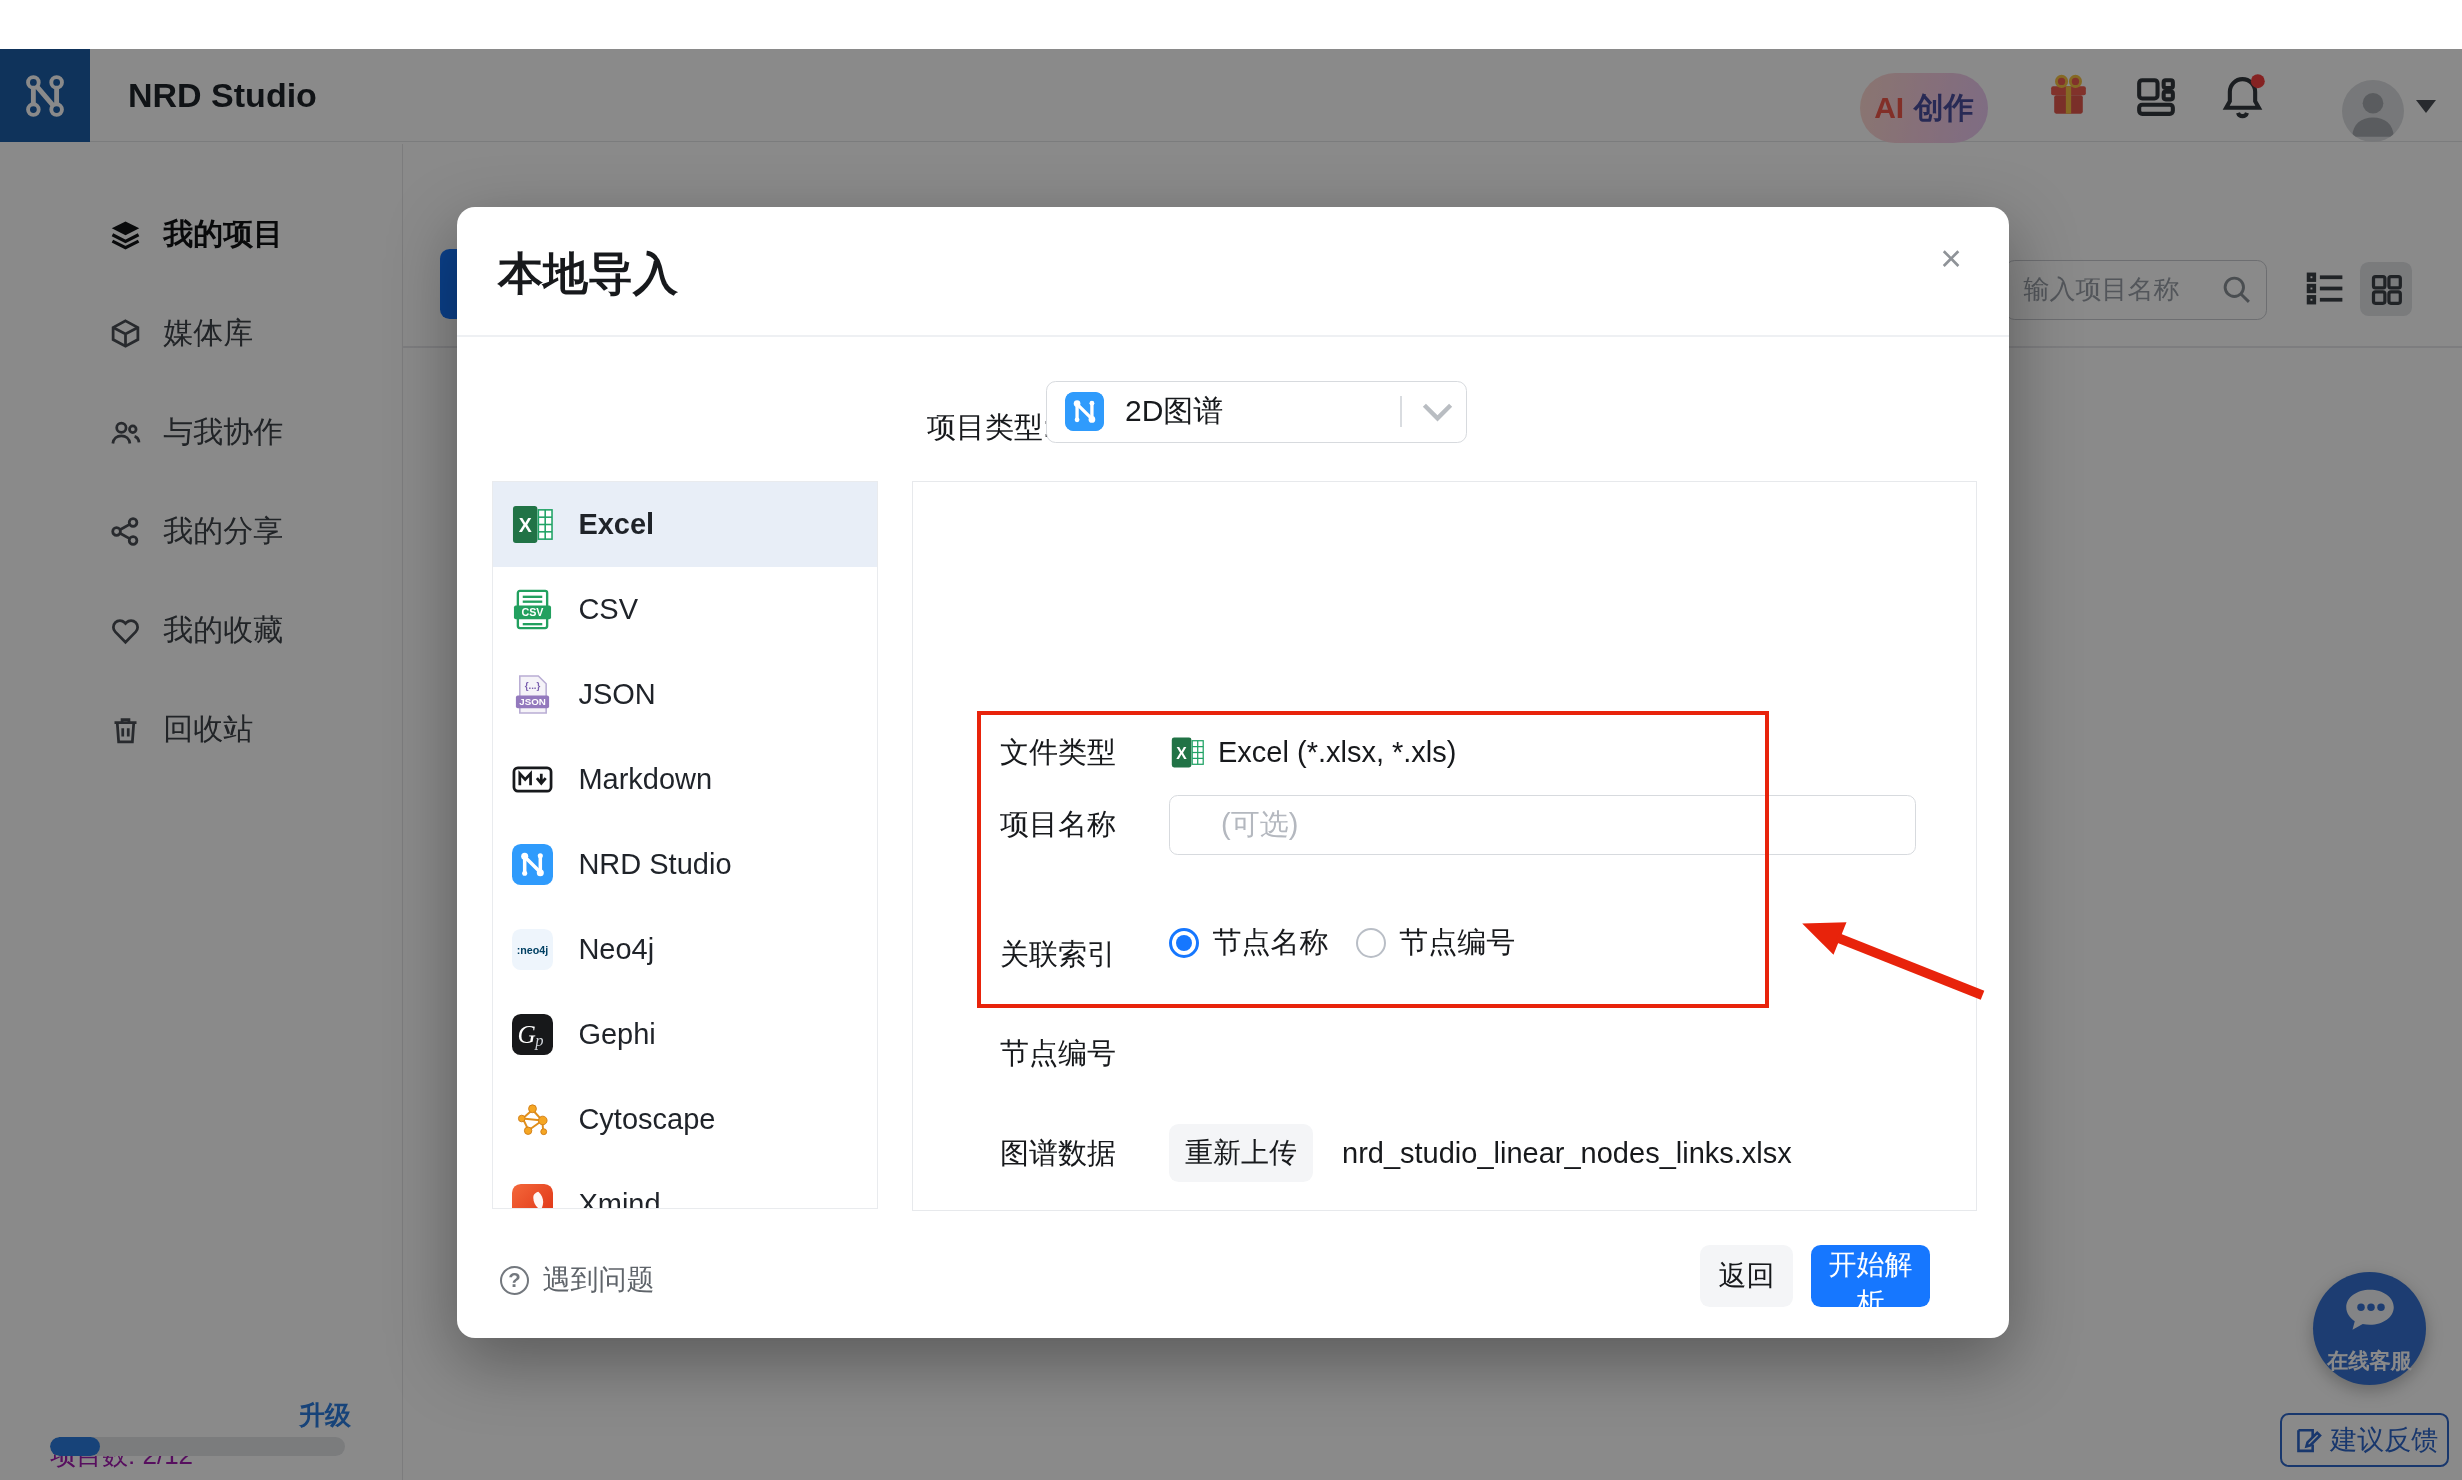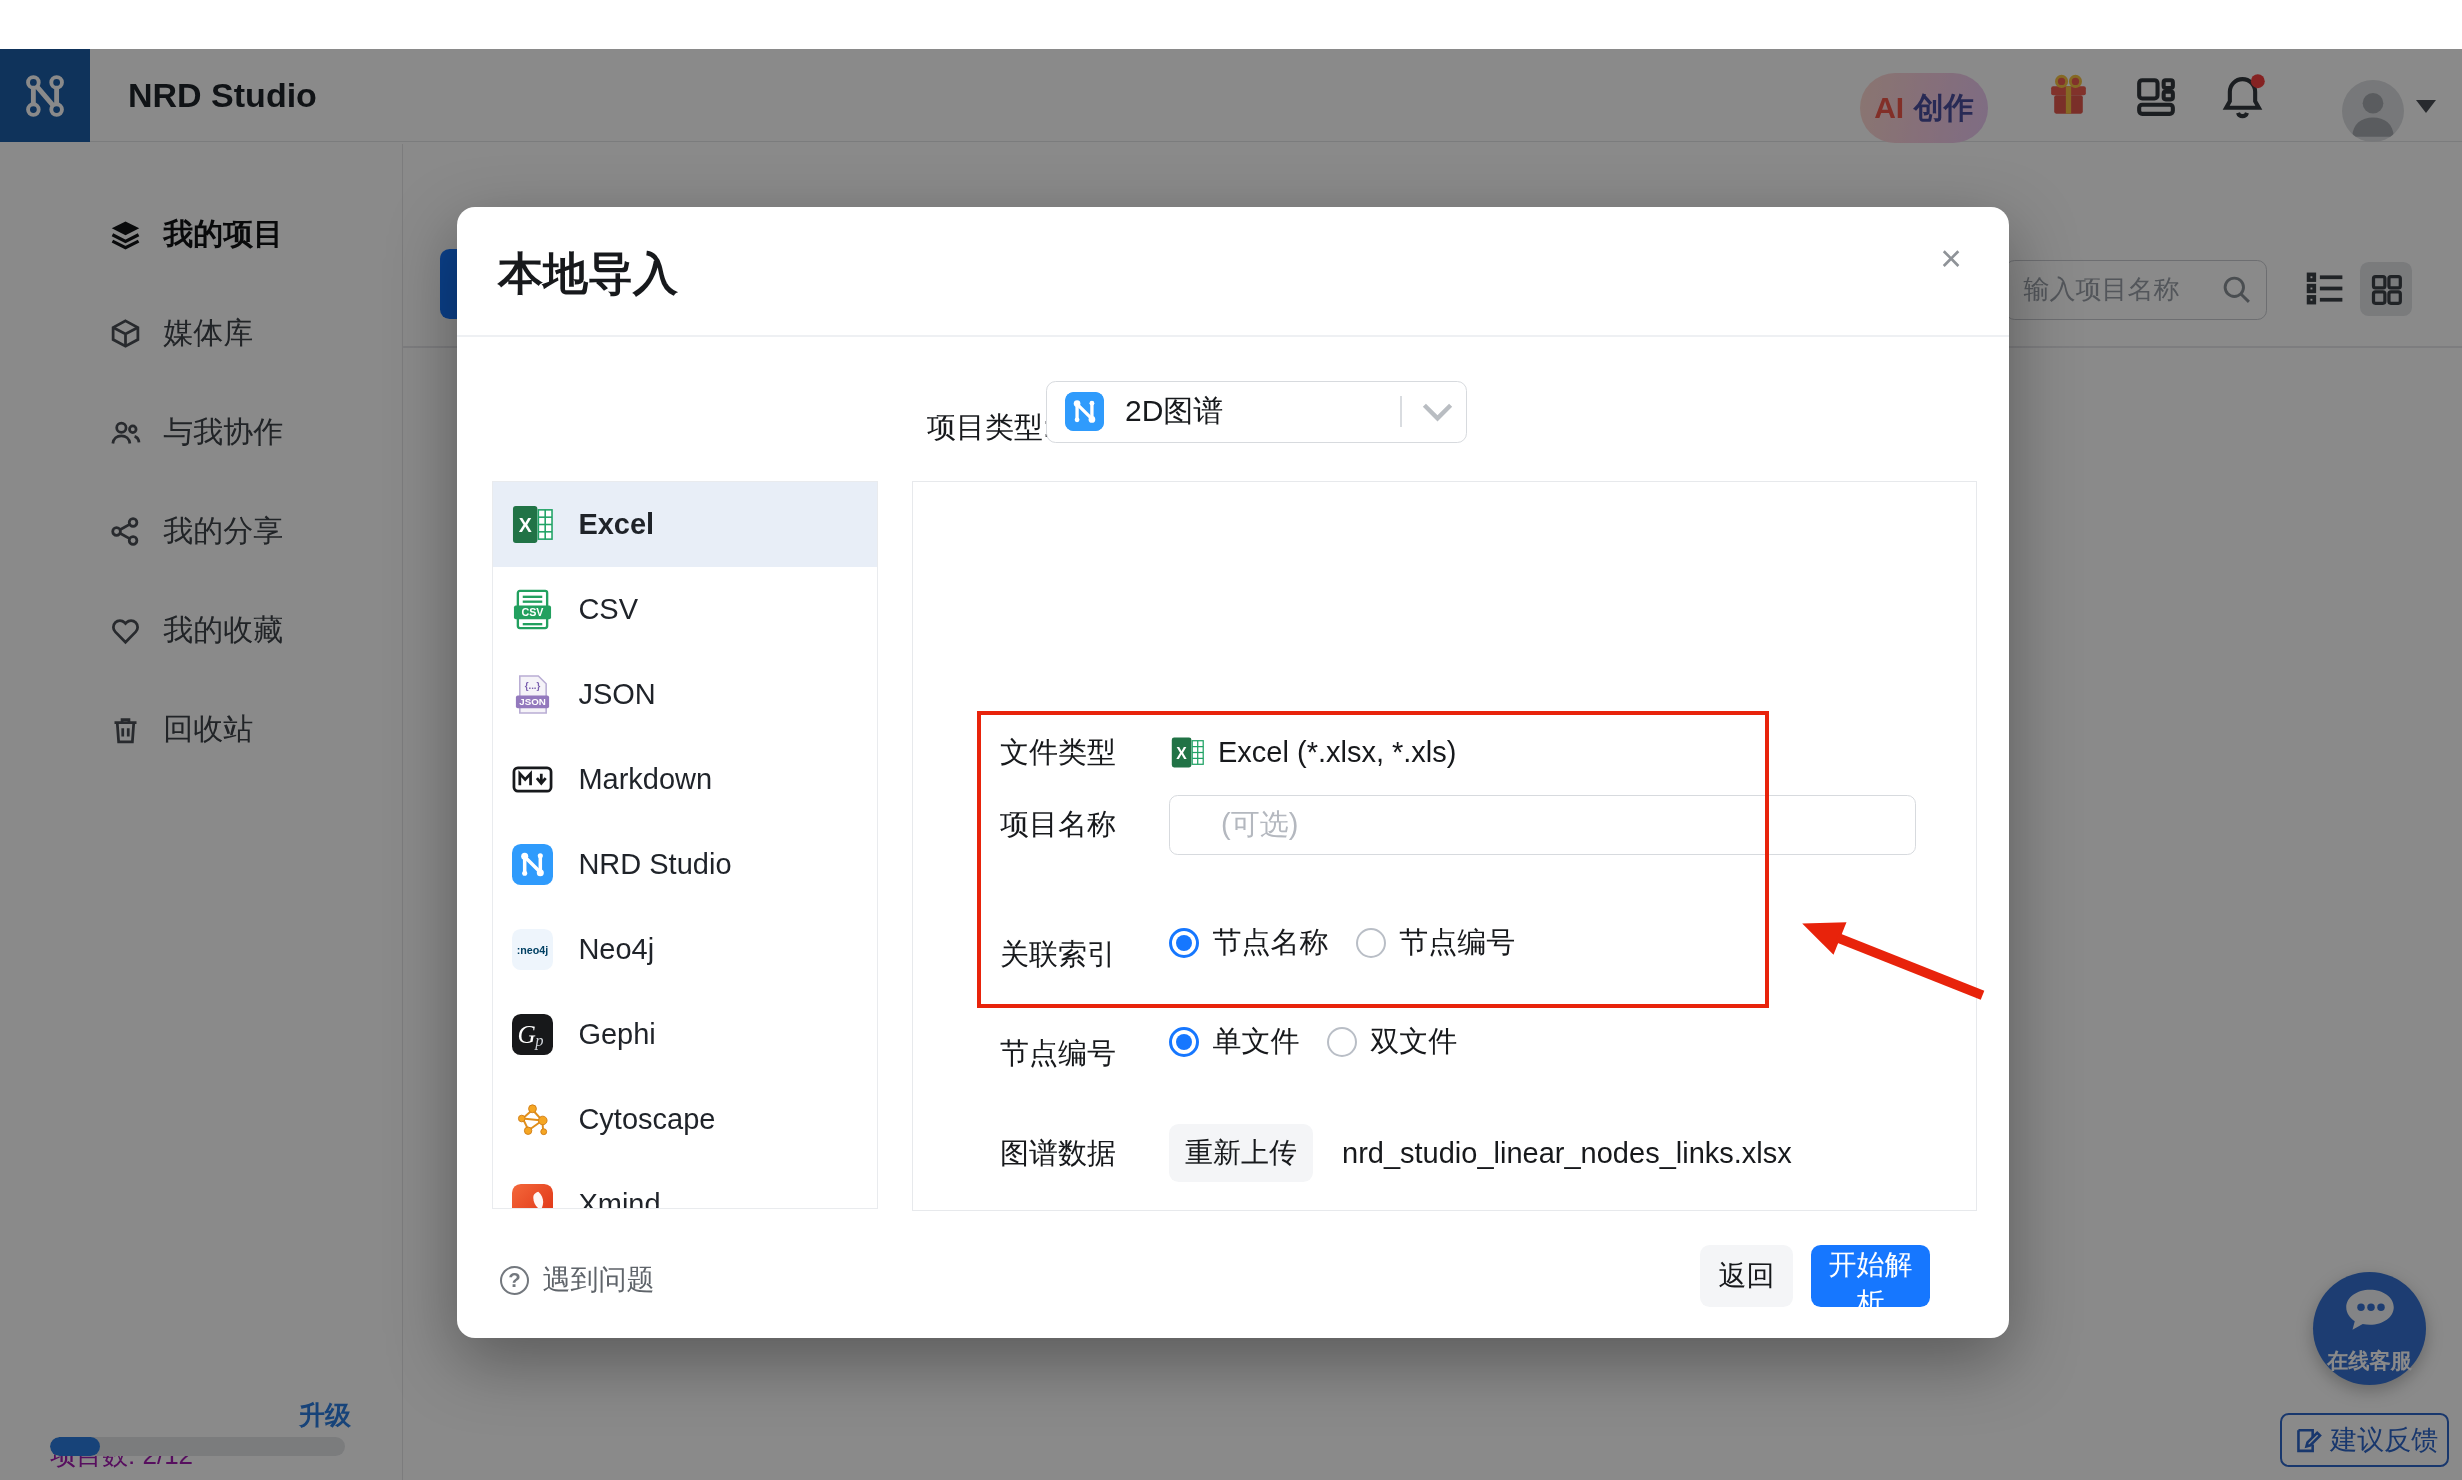--- a/index.html
+++ b/index.html
@@ -451,30 +451,20 @@
           </span>
           <span class="radio-opt">
             <span class="radio unchecked"></span>
             <span class="radio-label">节点编号</span>
           </span>
         </div>
       </div>
 
       <div class="d-row row-count">
         <span class="d-label">节点编号</span>
-        <div class="radio-group">
-          <span class="radio-opt">
-            <span class="radio checked"></span>
-            <span class="radio-label">单文件</span>
-          </span>
-          <span class="radio-opt">
-            <span class="radio unchecked"></span>
-            <span class="radio-label">双文件</span>
-          </span>
-        </div>
       </div>
 
       <div class="d-row row-graph">
         <span class="d-label" style="line-height:113px">图谱数据</span>
         <button class="reupload">重新上传</button>
         <span class="filename">nrd_studio_linear_nodes_links.xlsx</span>
       </div>
     </div>
 
     <div class="m-footer-help">

